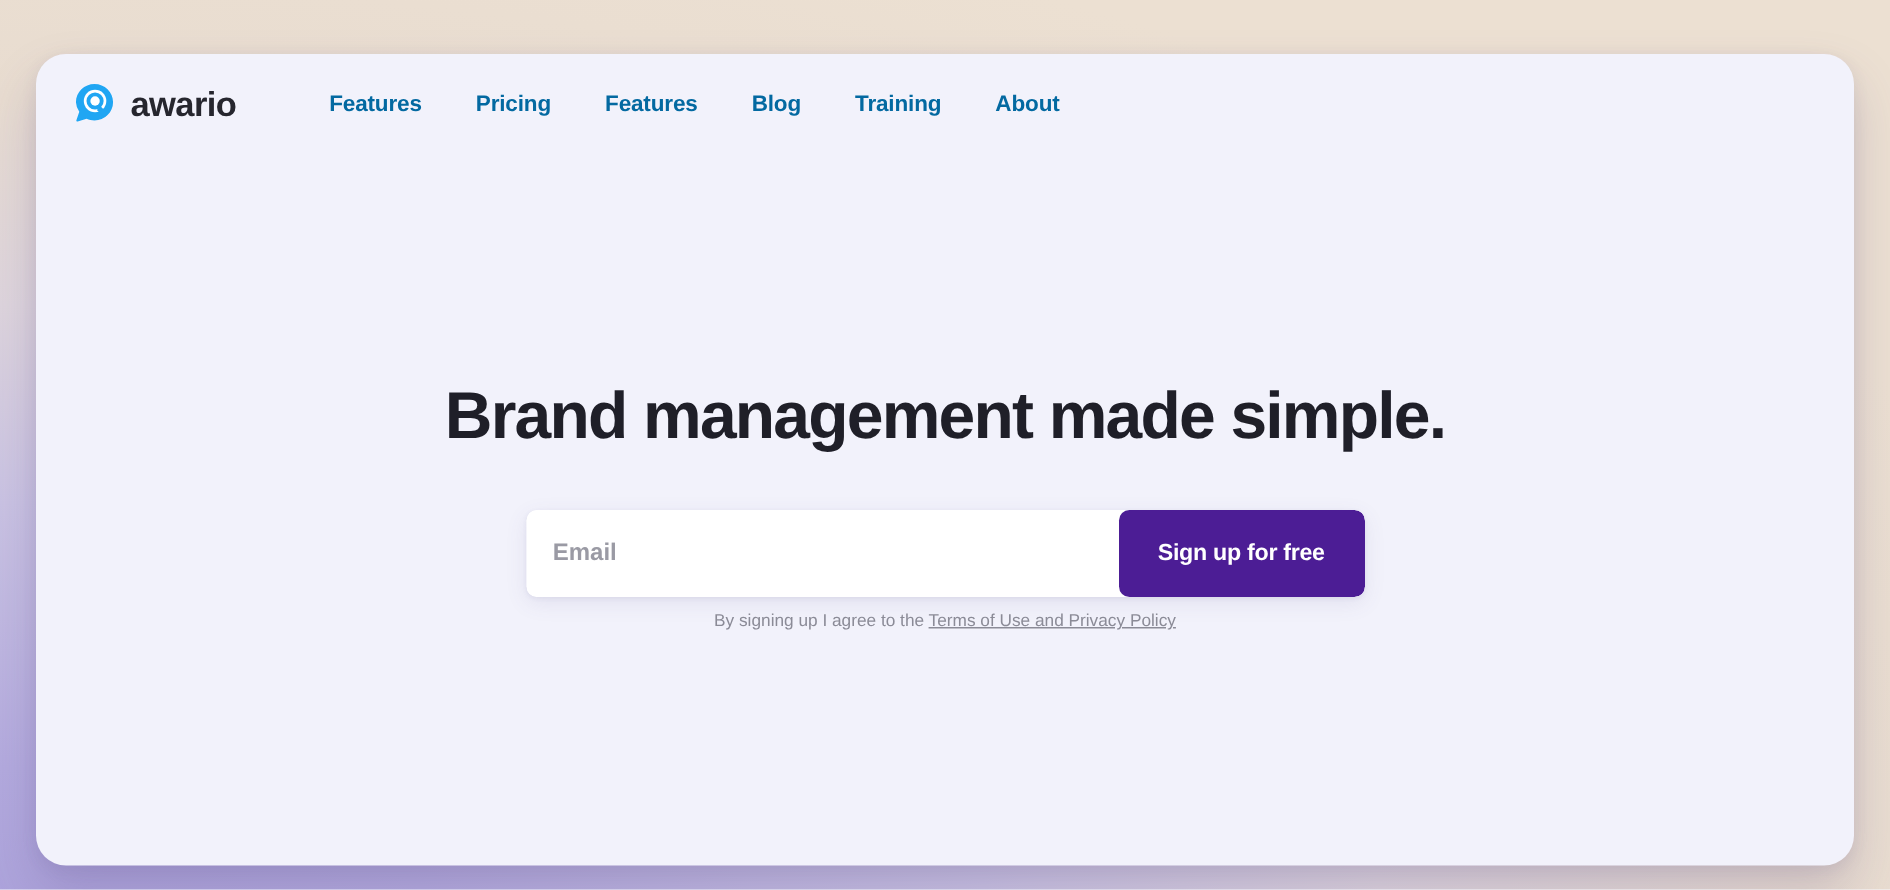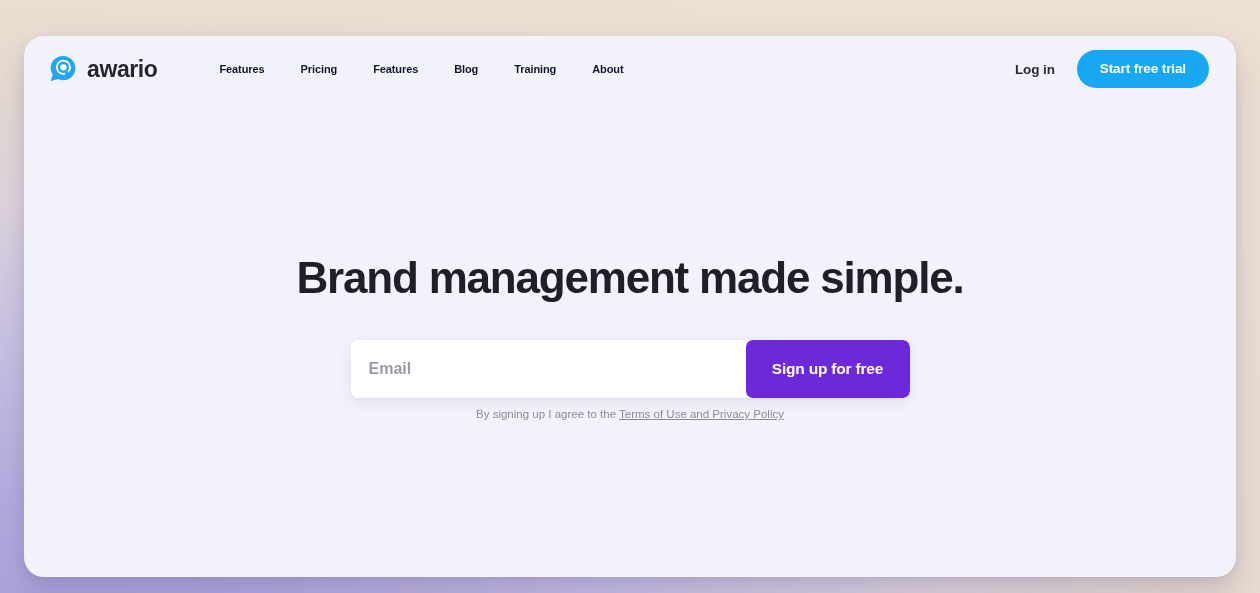--- a/index.html
+++ b/index.html
@@ -67,23 +67,23 @@
     line-height: 1;
   }
 
   .main-nav {
     display: flex;
     align-items: center;
     gap: 0;
   }
 
   .nav-link {
-    font-size: 11px;
-    font-weight: bold;
-    color: #0f172a;
+    font-size: 15px;
+    font-weight: bold;
+    color: #0369a1;
     text-decoration: none;
     padding: 8px 18px;
     white-space: nowrap;
     cursor: pointer;
     letter-spacing: -0.1px;
   }
 
   .header-right {
     margin-left: auto;
     display: flex;
@@ -175,21 +175,21 @@
 
   .email-input::placeholder {
     color: #9a9aa4;
     opacity: 1;
   }
 
   .signup-btn {
     flex: none;
     width: 164px;
     border: none;
-    background: #6d28d9;
+    background: #4c1d95;
     color: #ffffff;
     font-family: "Liberation Sans", sans-serif;
     font-size: 15.5px;
     font-weight: bold;
     cursor: pointer;
     border-radius: 7px;
     letter-spacing: -0.2px;
   }
 
   .legal {
@@ -225,24 +225,20 @@
 
     <nav class="main-nav">
       <a class="nav-link" href="#">Features</a>
       <a class="nav-link" href="#">Pricing</a>
       <a class="nav-link" href="#">Features</a>
       <a class="nav-link" href="#">Blog</a>
       <a class="nav-link" href="#">Training</a>
       <a class="nav-link" href="#">About</a>
     </nav>
 
-    <div class="header-right">
-      <a class="login-link" href="#">Log in</a>
-      <button class="trial-btn">Start free trial</button>
-    </div>
 
   </header>
 
   <section class="hero">
 
     <h1 class="hero-title">Brand management made simple.</h1>
 
 
     <div class="signup-wrap">
       <form class="signup-form">

